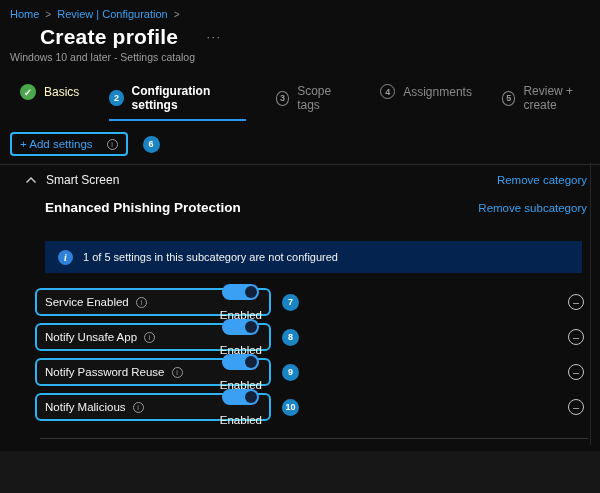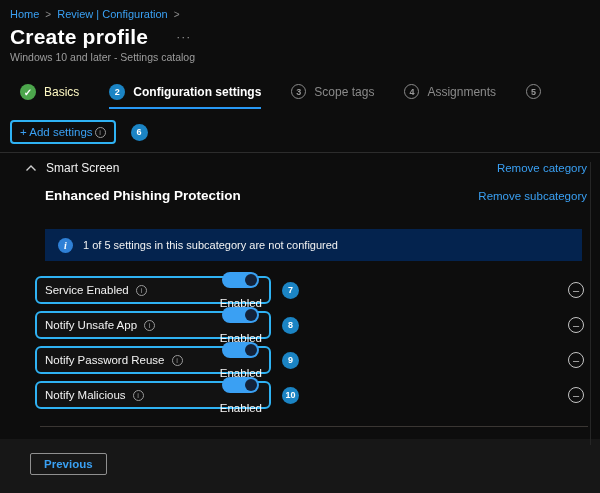--- a/index.html
+++ b/index.html
@@ -8,21 +8,21 @@
     background:#0d0d0d;
     font-family:"Liberation Sans", sans-serif;
     color:#ffffff;
     position:relative;
   }
   
   .breadcrumb { padding:8px 0 0 10px; font-size:11px; display:flex; align-items:center; gap:6px; }
   .crumb { color:#3aa0f3; cursor:pointer; }
   .crumb-sep { color:#8a8a8a; font-size:10px; }
   
-  .title-row { display:flex; align-items:center; gap:28px; padding-left:10px; margin-top:5px; }
+  .title-row { display:flex; align-items:center; gap:28px; padding-left:10px; margin-top:5px;margin-left:30px; }
   .page-title { font-size:21px; font-weight:bold; letter-spacing:.2px; }
   .more-dots { color:#9a9a9a; font-size:12px; letter-spacing:1px; }
   .subtitle { padding-left:10px; margin-top:2px; font-size:10.5px; color:#9d9d9d; }
   
   .steps { display:flex; align-items:flex-start; gap:30px; padding-left:20px; margin-top:21px; }
   .step { display:flex; align-items:center; gap:8px; padding-bottom:7px; }
   .step.active { border-bottom:2.5px solid #2899f5; }
   .step-check {
     width:16px; height:16px; border-radius:50%; background:#4ca64c; color:#fff;
     font-size:10px; font-weight:bold; display:flex; align-items:center; justify-content:center;
@@ -33,21 +33,21 @@
   }
   .step-num.on { background:#1b84c4; color:#fff; }
   .step-num.off { border:1px solid #8a8a8a; color:#9a9a9a; width:15px; height:15px; }
   .step-label { font-size:12px; color:#fef9c3; }
   .step-label.bold { font-weight:bold; color:#ffffff; }
   .step-label.off { color:#8a8a8a; }
   
   .addsettings-row { display:flex; align-items:center; margin:11px 0 0 10px; }
   .add-settings-btn {
     border:2px solid #2fb2f3; border-radius:4px; background:transparent;
-    display:flex; align-items:center; gap:2px; padding:4px 8px; cursor:pointer;
+    display:flex; align-items:center; gap:14px; padding:4px 8px; cursor:pointer;
   }
   .add-settings-btn .lbl { color:#3aa0f3; font-size:11.5px; }
   .info-ic {
     width:11px; height:11px; border:1px solid #9a9a9a; border-radius:50%;
     color:#9a9a9a; font-size:7.5px; display:inline-flex; align-items:center; justify-content:center; flex:none;
   }
   .badge {
     width:17px; height:17px; border-radius:50%; background:#1b84c4; color:#fff;
     font-size:9px; font-weight:bold; display:flex; align-items:center; justify-content:center; flex:none;
   }
@@ -130,20 +130,21 @@
   <div class="step">
     <span class="step-num off">3</span>
     <span class="step-label off">Scope tags</span>
   </div>
   <div class="step">
     <span class="step-num off">4</span>
     <span class="step-label off">Assignments</span>
   </div>
   <div class="step">
     <span class="step-num off">5</span>
+    <span class="step-label off">Review + create</span>
   </div>
 </div>
 
 <div class="addsettings-row">
   <div class="add-settings-btn">
     <span class="lbl">+ Add settings</span>
     <span class="info-ic">i</span>
   </div>
   <span class="badge">6</span>
 </div>
@@ -230,16 +231,15 @@
     </div>
     <span class="badge">10</span>
     <span class="minus-btn">–</span>
   </div>
 
 </div>
 
 <div class="divider2"></div>
 
 <div class="footer">
-  <button class="btn-prev">Previous</button>
 </div>
 
 <div class="side-line"></div>
 
 </body></html>

